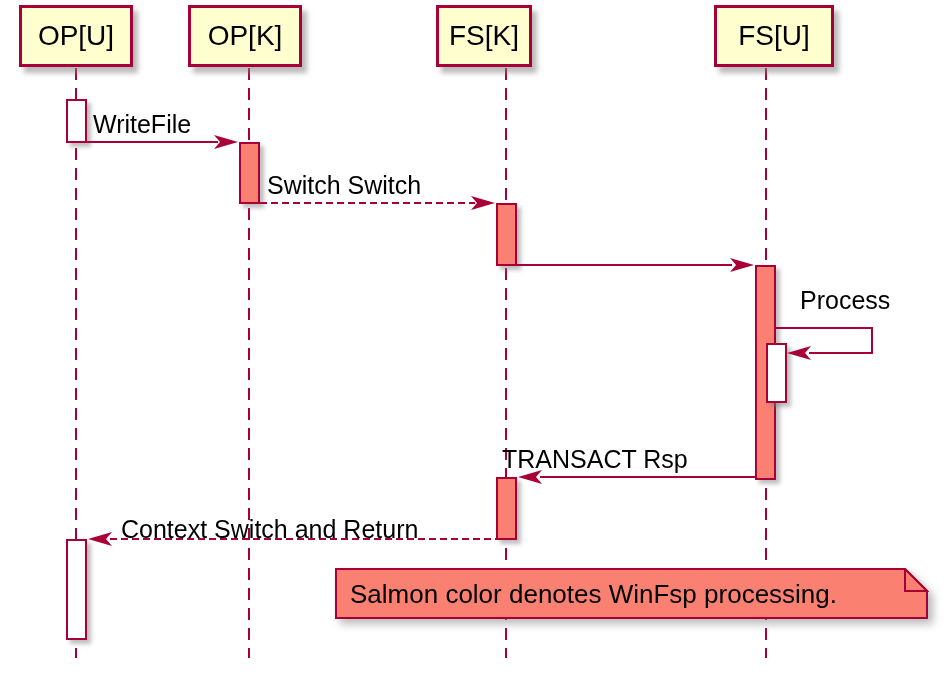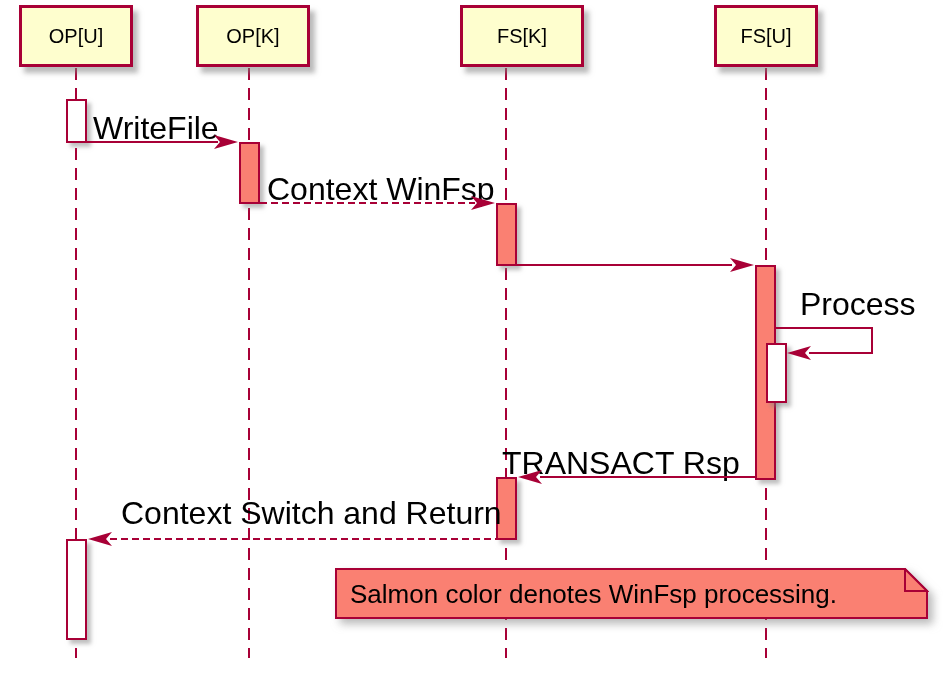--- a/index.html
+++ b/index.html
@@ -15,34 +15,34 @@
   body{font-family:"Liberation Sans","DejaVu Sans",sans-serif;color:var(--text);}
   #canvas{position:relative;width:950px;height:682px;background:var(--bg);overflow:hidden;}
 
   
   .lifeline{position:absolute;top:68px;height:590px;width:2px;
     background:repeating-linear-gradient(180deg,var(--border) 0 12px,transparent 12px 20px);}
 
   
   .head{position:absolute;top:5px;height:62px;background:var(--head-fill);
     border:3px solid var(--border);display:flex;align-items:center;justify-content:center;
-    font-size:20px;box-shadow:5px 6px 5px rgba(130,130,130,.55);}
+    font-size:28px;box-shadow:5px 6px 5px rgba(130,130,130,.55);}
 
   
   .act{position:absolute;width:21px;border:2px solid var(--border);
     box-shadow:4px 4px 4px rgba(130,130,130,.5);}
   .act.white{background:var(--white);}
   .act.salmon{background:var(--salmon);}
 
   
   .hline{position:absolute;height:2px;background:var(--border);}
   .hline.dashed{background:repeating-linear-gradient(90deg,var(--border) 0 7px,transparent 7px 11px);}
   .vline{position:absolute;width:2px;background:var(--border);}
 
-  .msg-label{position:absolute;font-size:32px;white-space:nowrap;}
+  .msg-label{position:absolute;font-size:25px;white-space:nowrap;}
 
   .arrow{position:absolute;width:24px;height:16px;}
 
   
   .note-wrap{position:absolute;left:335px;top:568px;width:594px;height:52px;}
   .note-wrap svg{position:absolute;left:0;top:0;filter:drop-shadow(5px 5px 4px rgba(130,130,130,.55));}
   .note-text{position:absolute;left:15px;top:0;height:52px;display:flex;align-items:center;
     font-size:26px;white-space:nowrap;}
 </style>
 </head>
@@ -51,45 +51,45 @@
 <div id="canvas">
 
   <div class="lifeline" style="left:75px"></div>
   <div class="lifeline" style="left:248px"></div>
   <div class="lifeline" style="left:505px"></div>
   <div class="lifeline" style="left:765px"></div>
 
   <div class="head" style="left:19px;width:114px">
     <span>OP[U]</span>
   </div>
-  <div class="head" style="left:196px;width:114px">
+  <div class="head" style="left:188px;width:114px">
     <span>OP[K]</span>
   </div>
-  <div class="head" style="left:460px;width:124px">
+  <div class="head" style="left:436px;width:96px">
     <span>FS[K]</span>
   </div>
-  <div class="head" style="left:714px;width:104px">
+  <div class="head" style="left:714px;width:120px">
     <span>FS[U]</span>
   </div>
 
   <div class="act white" style="left:66px;top:99px;height:44px"></div>
   <div class="act salmon" style="left:239px;top:142px;height:62px"></div>
   <div class="act salmon" style="left:496px;top:203px;height:63px"></div>
   <div class="act salmon" style="left:755px;top:265px;height:215px"></div>
   <div class="act white" style="left:766px;top:343px;height:60px"></div>
   <div class="act salmon" style="left:496px;top:477px;height:63px"></div>
   <div class="act white" style="left:66px;top:539px;height:101px"></div>
 
   <div class="msg-label" style="left:93px;top:110px">WriteFile</div>
   <div class="hline" style="left:87px;top:141px;width:131px"></div>
   <svg class="arrow" style="left:214px;top:134px" viewBox="0 0 24 16">
     <polygon points="0,1 24,8 0,15 6,8" fill="#A80036"></polygon>
   </svg>
 
-  <div class="msg-label" style="left:267px;top:171px">Context WinFsp</div>
+  <div class="msg-label" style="left:267px;top:171px">Switch Switch</div>
   <div class="hline dashed" style="left:260px;top:202px;width:215px"></div>
   <svg class="arrow" style="left:471px;top:195px" viewBox="0 0 24 16">
     <polygon points="0,1 24,8 0,15 6,8" fill="#A80036"></polygon>
   </svg>
 
   <div class="hline" style="left:517px;top:264px;width:215px"></div>
   <svg class="arrow" style="left:730px;top:257px" viewBox="0 0 24 16">
     <polygon points="0,1 24,8 0,15 6,8" fill="#A80036"></polygon>
   </svg>
 
@@ -100,21 +100,21 @@
   <svg class="arrow" style="left:787px;top:345px" viewBox="0 0 24 16">
     <polygon points="24,1 0,8 24,15 18,8" fill="#A80036"></polygon>
   </svg>
 
   <div class="msg-label" style="left:502px;top:445px">TRANSACT Rsp</div>
   <div class="hline" style="left:540px;top:476px;width:215px"></div>
   <svg class="arrow" style="left:518px;top:469px" viewBox="0 0 24 16">
     <polygon points="24,1 0,8 24,15 18,8" fill="#A80036"></polygon>
   </svg>
 
-  <div class="msg-label" style="left:121px;top:495px">Context Switch and Return</div>
+  <div class="msg-label" style="left:121px;top:515px">Context Switch and Return</div>
   <div class="hline dashed" style="left:110px;top:538px;width:386px"></div>
   <svg class="arrow" style="left:88px;top:531px" viewBox="0 0 24 16">
     <polygon points="24,1 0,8 24,15 18,8" fill="#A80036"></polygon>
   </svg>
 
   <div class="note-wrap">
     <svg width="594" height="52" viewBox="0 0 594 52">
       <polygon points="1,1 570,1 592,23 592,50 1,50" fill="#FA8072" stroke="#A80036" stroke-width="2" stroke-linejoin="miter"></polygon>
       <polygon points="570,1 570,23 592,23" fill="#FA8072" stroke="#A80036" stroke-width="2" stroke-linejoin="miter"></polygon>
     </svg>

